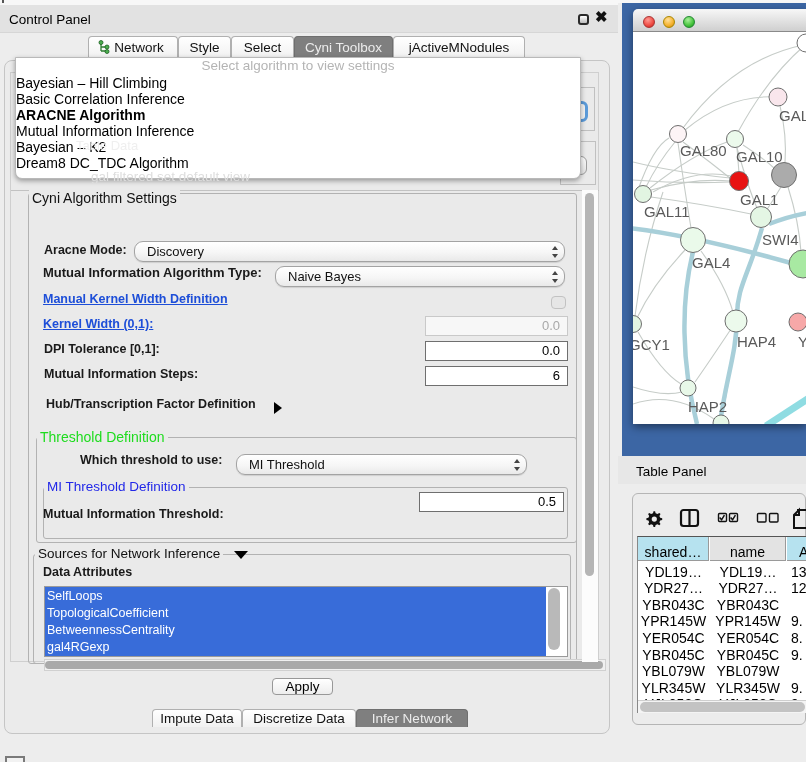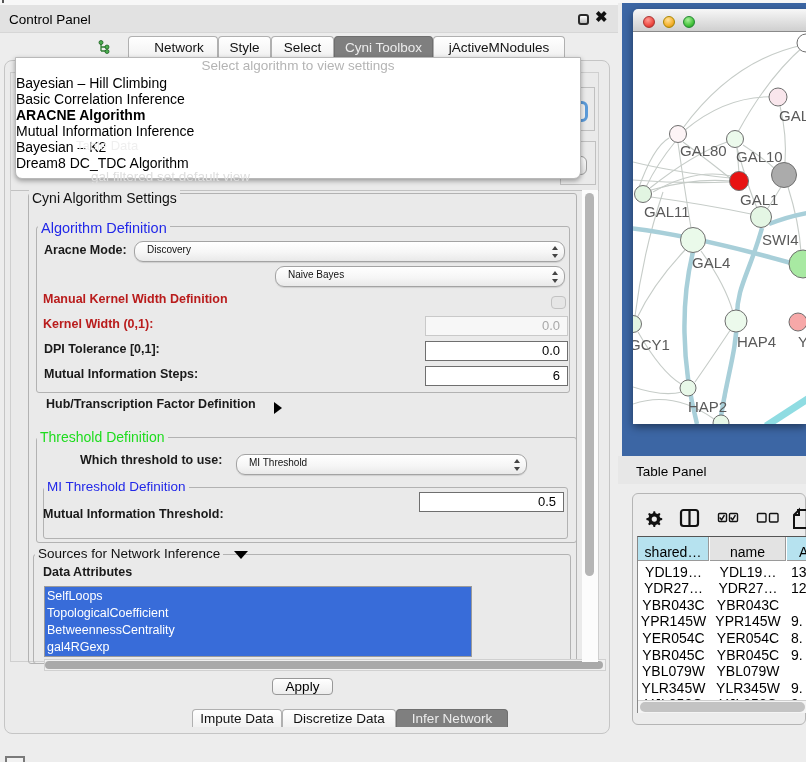--- a/index.html
+++ b/index.html
@@ -1,36 +1,36 @@
 <!DOCTYPE html>
 <html><head>
 <meta charset="utf-8">
 <style>
 * { margin:0; padding:0; box-sizing:border-box; }
 html,body { width:806px; height:762px; overflow:hidden; }
 body { font-family:"Liberation Sans", sans-serif; background:#ededed; position:relative; }
 .abs { position:absolute; }
 .lbl { font-size:12.5px; font-weight:bold; color:#1a1a1a; white-space:nowrap; }
-.glbl { font-size:12.5px; font-weight:bold; color:#b91c1c; white-space:nowrap; }
+.glbl { font-size:12.5px; font-weight:bold; color:#1d4ed8; white-space:nowrap;text-decoration:underline; }
 .combo { position:absolute; border:1px solid #a3a3a3; border-radius:9px;
   background:linear-gradient(#ffffff,#f6f6f6 55%,#e9e9e9); box-shadow:0 1px 1px rgba(0,0,0,.12);
-  font-size:10px; color:#111; }
+  font-size:13px; color:#111; }
 .combo .ct { position:absolute; left:12px; top:2px; }
 .carr { position:absolute; right:5px; top:50%; width:7px; height:12px; margin-top:-6px; }
 .carr:before { content:""; position:absolute; left:0; top:0; border-left:3.5px solid transparent;
   border-right:3.5px solid transparent; border-bottom:4.5px solid #444; }
 .carr:after { content:""; position:absolute; left:0; bottom:0; border-left:3.5px solid transparent;
   border-right:3.5px solid transparent; border-top:4.5px solid #444; }
 .field { position:absolute; background:#fff; border:1px solid #6f6f6f; font-size:13px; color:#000;
   text-align:right; padding-right:7px; }
 .grp { position:absolute; border:1px solid #b2b2b2; border-radius:3px; }
 .gt { position:absolute; top:-8px; background:#eaeaea; font-size:13px; padding:0 3px; white-space:nowrap; }
 .tab { position:absolute; top:0; height:22px; background:linear-gradient(#ffffff,#f1f1f1);
   border:1px solid #b0b0b0; border-bottom:none; border-radius:4px 4px 0 0; font-size:13.5px;
-  color:#111; text-align:center; line-height:21px;margin-left:40px; }
+  color:#111; text-align:center; line-height:21px; }
 .tabsel { background:#7f7f7f; color:#ececec; border-color:#6f6f6f; }
 .trw { left:0; width:169px; height:16.6px; line-height:16.5px; }
 .trw .c1 { position:absolute; left:0; width:71px; text-align:center; }
 .trw .c2 { position:absolute; left:72px; width:76px; text-align:center; }
 .trw .c3 { position:absolute; left:153px; }
 </style>
 </head>
 <body>
 
 <div class="abs" style="left:0;top:0;width:618px;height:762px;background:#ededed;">
@@ -67,30 +67,28 @@
 
   <div class="abs" style="left:560px;top:87px;width:35px;height:44px;border:1px solid #c0c0c0;background:#eaeaea;"></div>
   <div class="abs" style="left:566px;top:101px;width:22px;height:21px;border:3px solid #5b9ad8;border-radius:6px;background:#f2f2f2;"></div>
   <div class="abs" style="left:560px;top:141px;width:36px;height:44px;border:1px solid #c0c0c0;background:#eaeaea;"></div>
   <div class="abs" style="left:552px;top:156px;width:35px;height:19px;border:1px solid #9d9d9d;border-radius:6px;background:linear-gradient(#fdfdfd,#e3e3e3);"></div>
 
   <div class="grp" style="left:28px;top:193px;width:549px;height:471px;padding-left:11px;">
     <span class="gt" style="left:0px;top:-4.5px;color:#111;font-size:14px;">Cyni Algorithm Settings</span>
   </div>
 
-  <div class="grp" style="left:36px;top:226px;width:534px;height:167px;">
-    <span class="gt" style="left:1px;top:-7px;color:#2228e8;font-size:14.5px;">Algorithm Definition</span>
-  </div>
 
   <div class="lbl" style="position:absolute;left:44px;top:243px;">Aracne Mode:</div>
   <div class="combo" style="left:134px;top:241px;width:431px;height:21px;">
       <span class="ct">Discovery</span>
       <span class="carr"></span>
     </div>
 
+  <div class="lbl" style="position:absolute;left:43px;top:265px;font-size:13px;">Mutual Information Algorithm Type:</div>
   <div class="combo" style="left:275px;top:266px;width:290px;height:21px;">
       <span class="ct">Naive Bayes</span>
       <span class="carr"></span>
     </div>
 
   <div class="glbl" style="position:absolute;left:43px;top:292px;">Manual Kernel Width Definition</div>
   <div class="abs" style="left:551px;top:296px;width:15px;height:13px;background:#e6e6e6;border:1px solid #c2c2c2;border-radius:4px;"></div>
 
   <div class="glbl" style="position:absolute;left:43px;top:317px;">Kernel Width (0,1):</div>
   <div class="field" style="left:425px;top:316px;width:143px;height:20px;color:#a8a8a8;background:#f7f7f7;border-color:#c9c9c9;line-height:18px;">0.0</div>
@@ -118,21 +116,21 @@
   </div>
   <div class="lbl" style="position:absolute;left:43px;top:507px;">Mutual Information Threshold:</div>
   <div class="field" style="left:419px;top:492px;width:145px;height:20px;line-height:18px;">0.5</div>
 
   <div class="grp" style="left:33px;top:554px;width:538px;height:110px;">
     <span class="gt" style="left:1px;top:-9px;color:#111;font-size:13.5px;">Sources for Network Inference</span>
   </div>
   <div class="abs" style="left:234px;top:551px;width:0;height:0;border-top:8px solid #000;border-left:7px solid transparent;border-right:7px solid transparent;"></div>
   <div class="lbl" style="position:absolute;left:37px;top:565px;font-size:12.5px;padding-left:6px;">Data Attributes</div>
 
-  <div class="abs" style="left:44px;top:586px;width:428px;height:71px;background:#fff;border:1px solid #9a9a9a;overflow:hidden;">
+  <div class="abs" style="left:44px;top:586px;width:524px;height:71px;background:#fff;border:1px solid #9a9a9a;overflow:hidden;">
     <div class="abs" style="left:0;top:0;width:501px;height:69px;background:#386cd9;"></div>
     <div class="abs" style="left:2px;top:1.5px;font-size:12.5px;color:#fff;">SelfLoops</div>
     <div class="abs" style="left:2px;top:18.5px;font-size:12.5px;color:#fff;">TopologicalCoefficient</div>
     <div class="abs" style="left:2px;top:35.5px;font-size:12.5px;color:#fff;">BetweennessCentrality</div>
     <div class="abs" style="left:2px;top:52.5px;font-size:12.5px;color:#fff;">gal4RGexp</div>
 
     <div class="abs" style="left:503px;top:1px;width:12px;height:62px;background:#b9b9b9;border-radius:6px;"></div>
   </div>
 
   <div class="abs" style="left:44px;top:659px;width:562px;height:12px;background:#f0f0f0;border:1px solid #d0d0d0;"></div>

